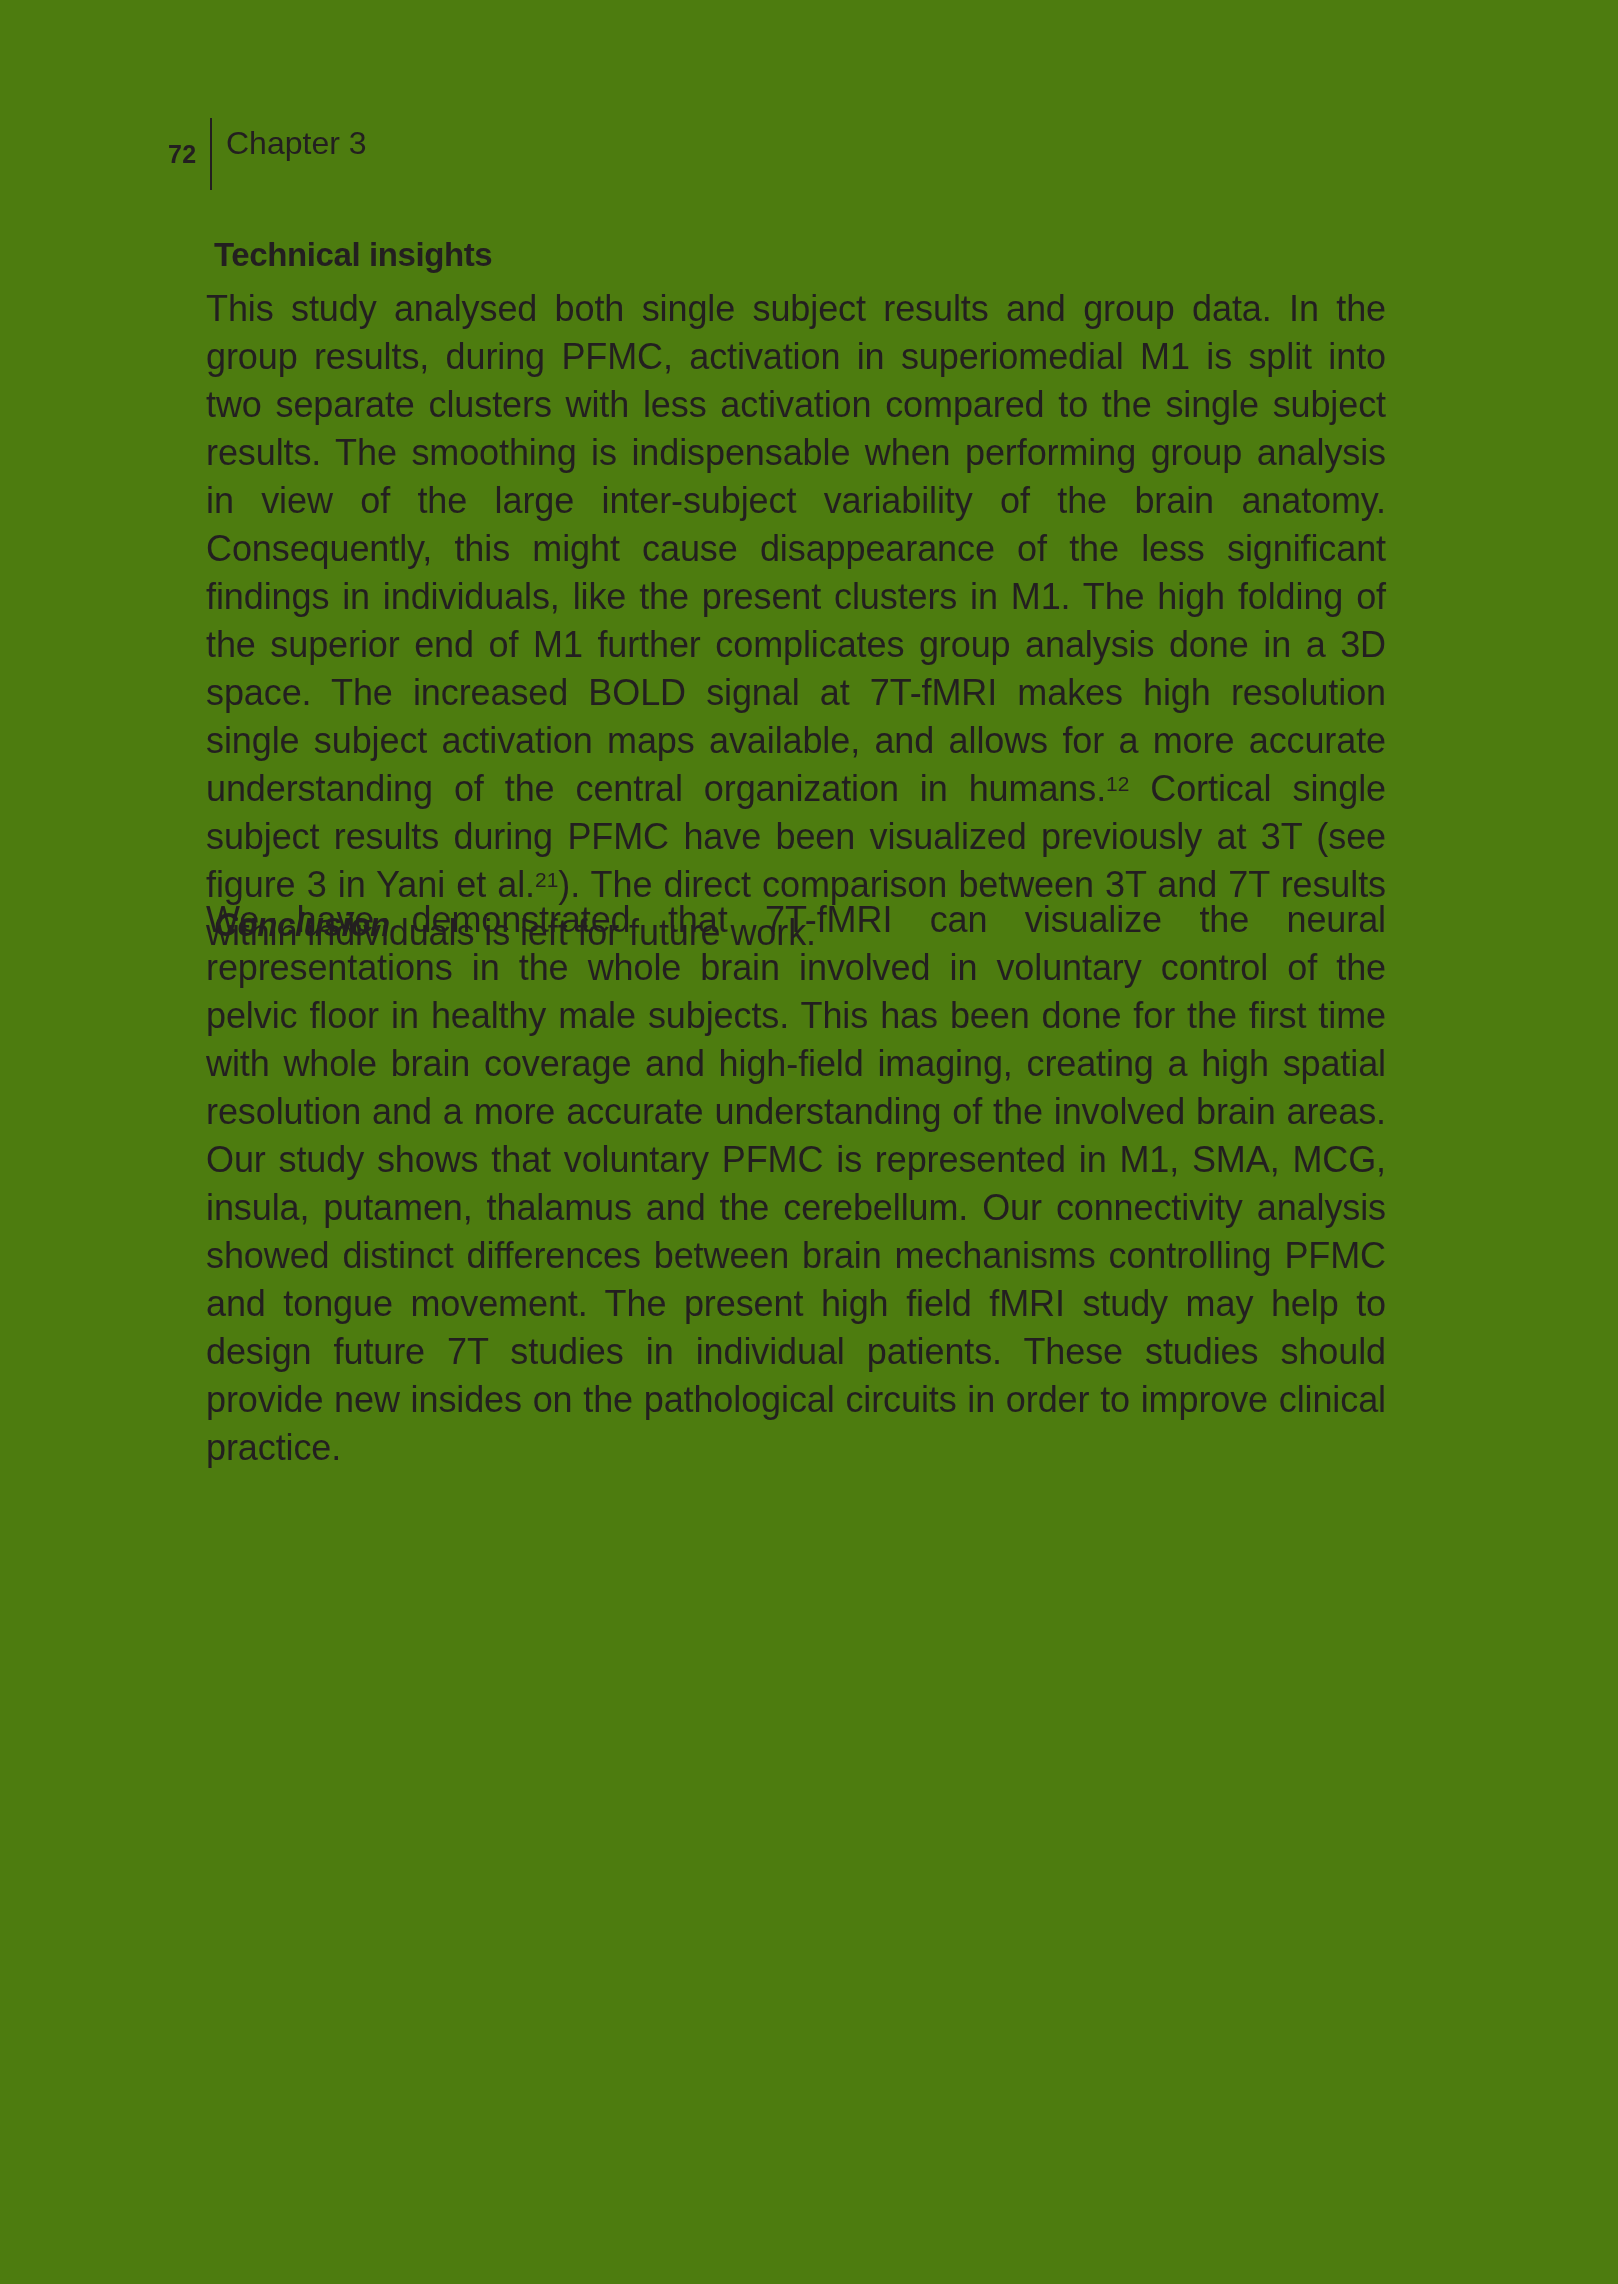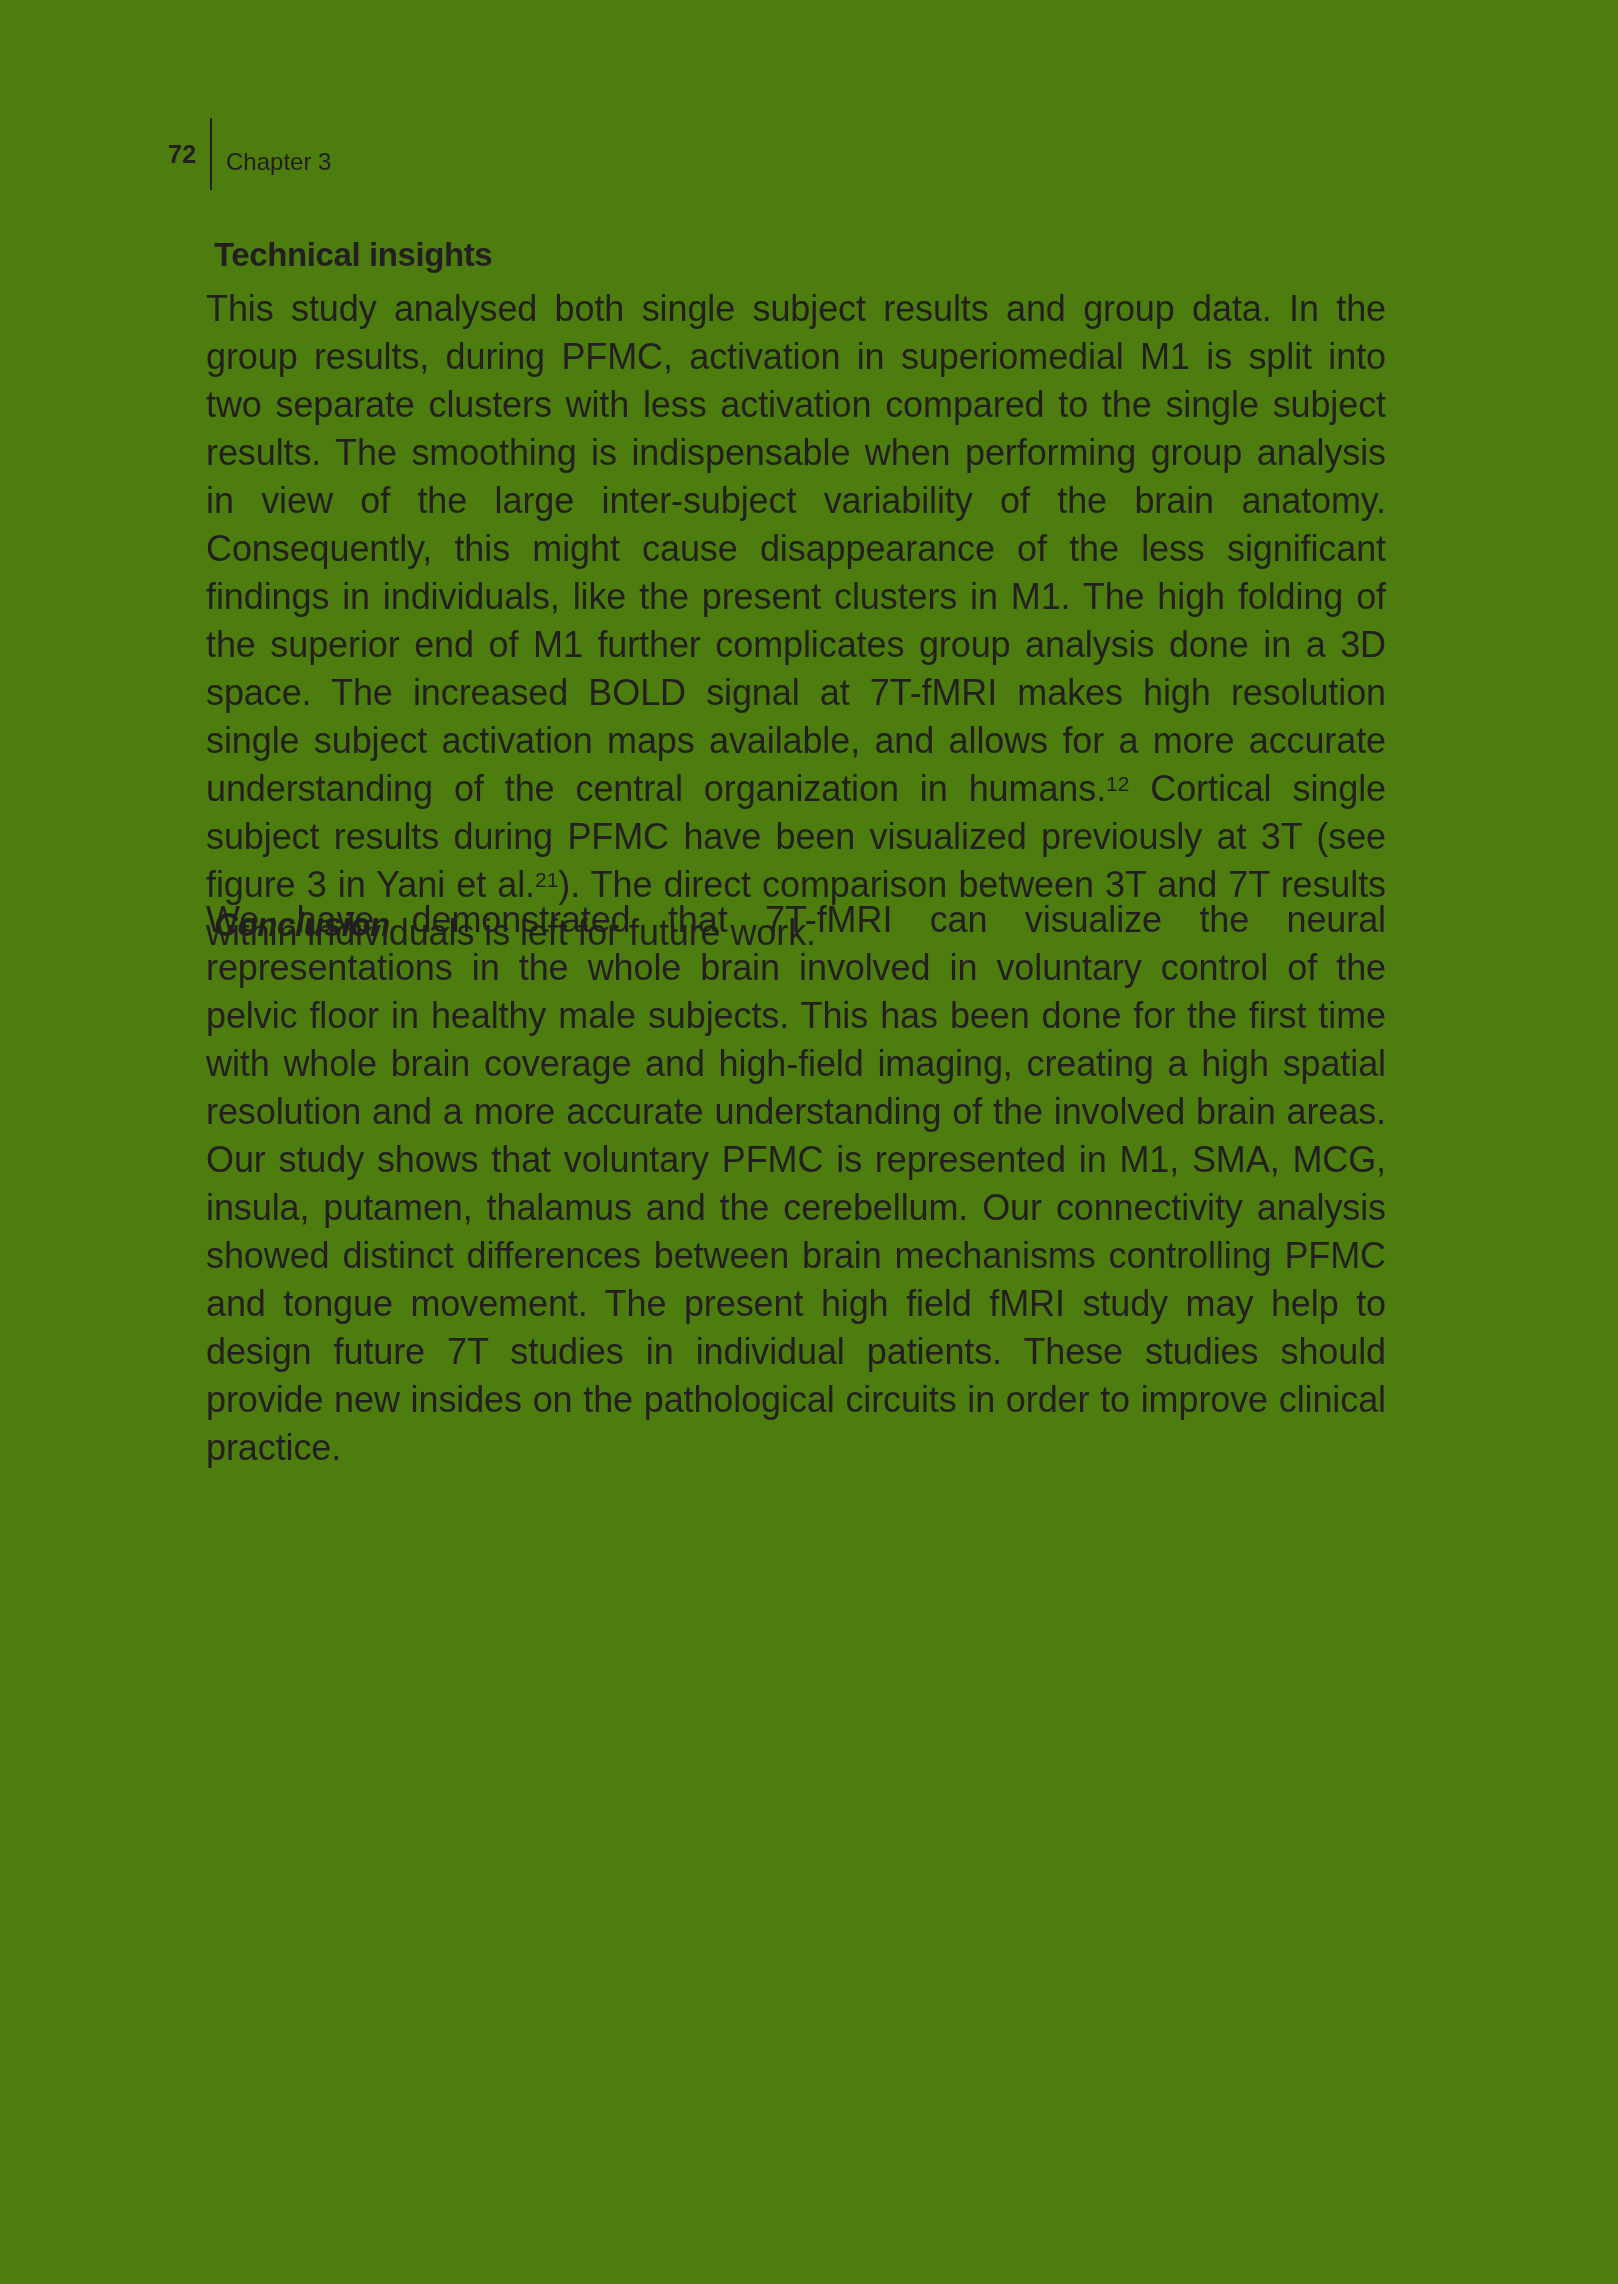--- a/index.html
+++ b/index.html
@@ -30,22 +30,22 @@
     position: absolute;
     left: 210px;
     top: 118px;
     width: 2.3px;
     height: 72px;
     background: #231f20;
   }
   .chapter-title {
     position: absolute;
     left: 226px;
-    top: 150px;
-    font-size: 24px;
+    top: 127px;
+    font-size: 32px;
     font-weight: 400;
     line-height: 1;
   }
   
   .section-heading {
     position: absolute;
     left: 206px;
     width: 1180px;
     margin: 8px;
     font-size: 33px;

